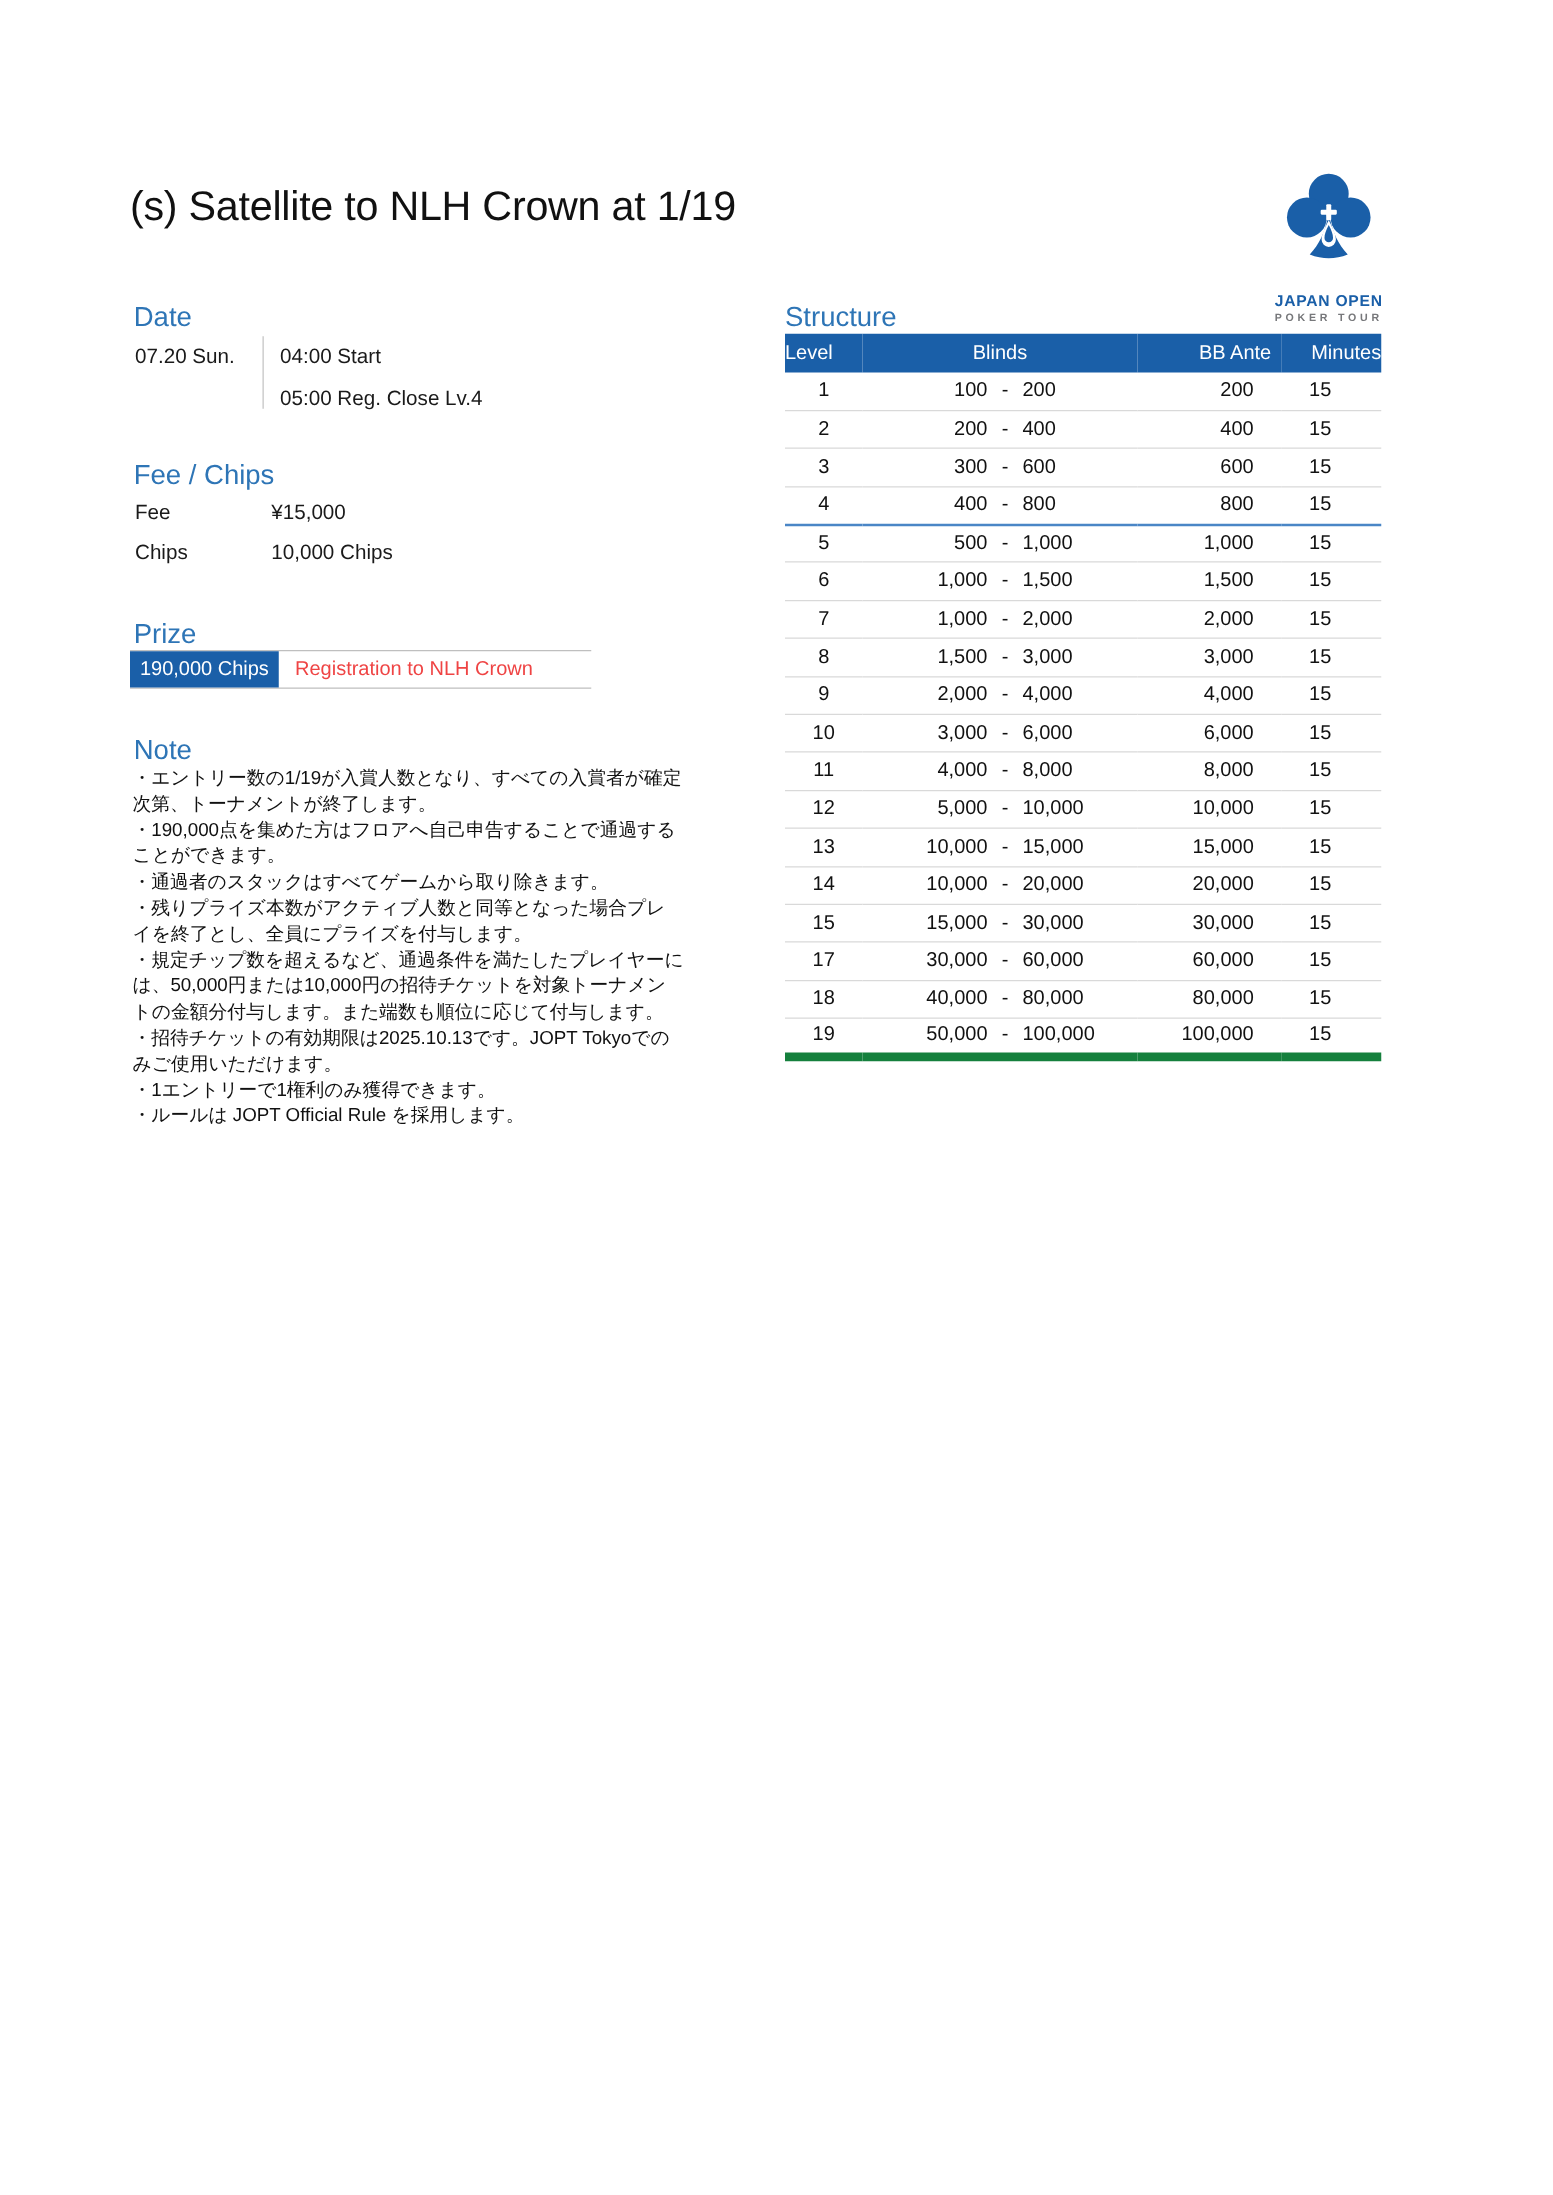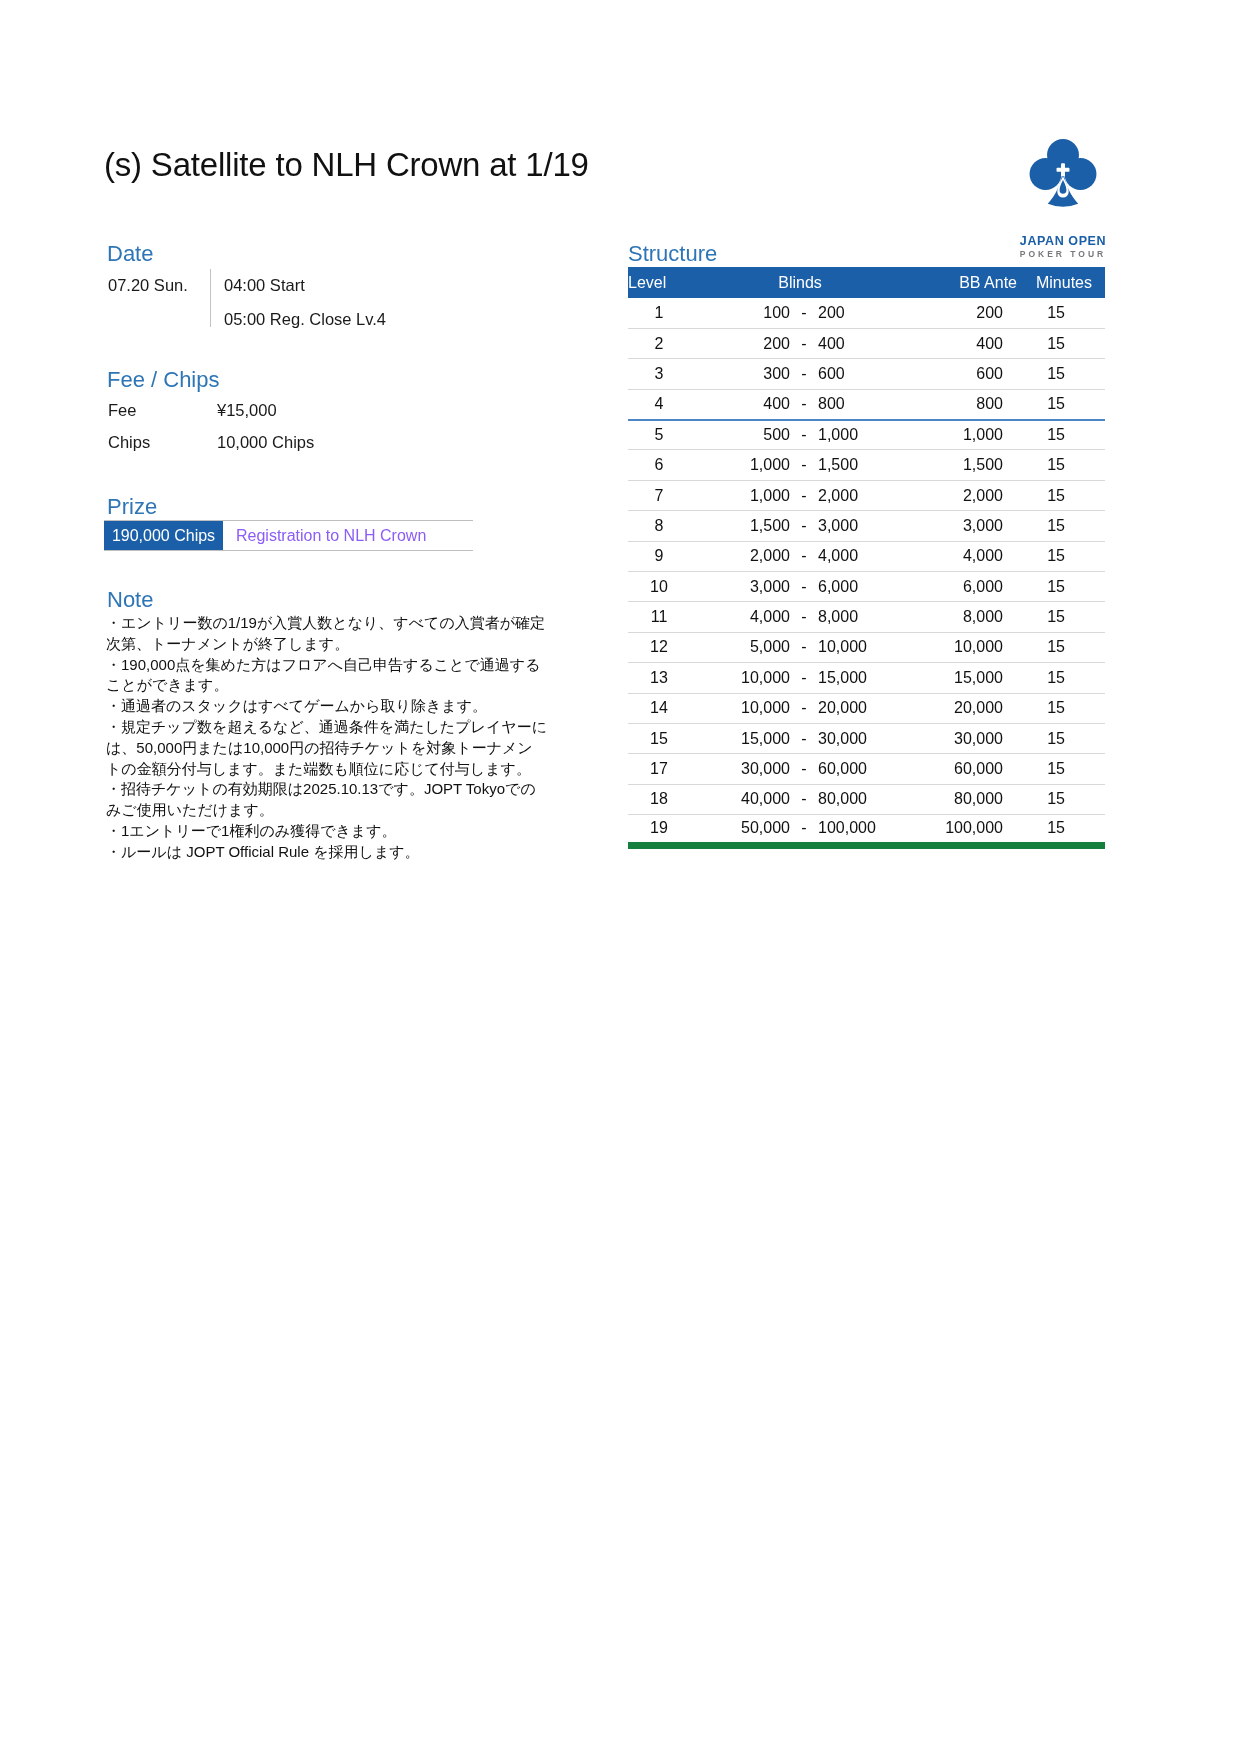--- a/index.html
+++ b/index.html
@@ -36,39 +36,39 @@
   .kv-value { left:217px; font-size:16.5px; }
   .fee-row   { top:401px; }
   .chips-row { top:433px; }
 
   
   .prize-heading { left:107px; top:494px; }
   .prize-table { left:104px; top:520px; width:369px; height:31px; display:flex;
                  border-top:1px solid #bfbfbf; border-bottom:1px solid #bfbfbf; }
   .prize-chips { width:119px; background:#1a5fa8; color:#ffffff; font-size:16px;
                  display:flex; align-items:center; justify-content:center; }
-  .prize-desc  { flex:1; font-size:16px; display:flex; align-items:center; padding-left:13px; color:#8b5cf6; }
+  .prize-desc  { flex:1; font-size:16px; display:flex; align-items:center; padding-left:13px; color:#ef4444; }
 
   
   .note-heading { left:107px; top:587px; }
   .note-list { left:106px; top:613px; width:441px; font-size:15px; line-height:20.8px; color:#111; }
 
   
   .structure-heading { left:628px; top:241px; }
   .structure-table { left:628px; top:267px; width:477px; }
   table { border-collapse:collapse; width:477px; table-layout:fixed; font-size:16px; }
   col.c-level   { width:62px; }
   col.c-blinds  { width:220px; }
   col.c-ante    { width:115px; }
   col.c-minutes { width:80px; }
   thead th { background:#1a5fa8; color:#ffffff; font-weight:400; height:31px; }
   th.h-level   { text-align:left;  }
   th.h-blinds  { text-align:center; }
   th.h-ante    { text-align:right; padding-right:8px; }
-  th.h-minutes { text-align:right; padding-right:13px; }
+  th.h-minutes { text-align:right; padding-right:0; }
   tbody td { height:30.4px; border-bottom:1px solid #d9d9d9; color:#111; }
   tbody tr.reg-close td { border-bottom:2px solid #4a86c6; }
   tbody tr:last-child td { border-bottom:7px solid #15803d; }
   td.d-level { text-align:center; }
   td.d-blinds .blinds-wrap { display:flex; align-items:center; }
   td.d-blinds .sb { width:100px; text-align:right; }
   td.d-blinds .dash { width:28px; text-align:center; }
   td.d-blinds .bb { flex:1; text-align:left; }
   td.d-ante { text-align:right; padding-right:22px; }
   td.d-minutes { text-align:right; padding-right:40px; }
@@ -119,20 +119,21 @@
   <div class="abs prize-table">
     <div class="prize-chips">190,000 Chips</div>
     <div class="prize-desc">Registration to NLH Crown</div>
   </div>
 
   <h2 class="abs sec note-heading">Note</h2>
   <div class="abs note-list">
       <div>・エントリー数の1/19が入賞人数となり、すべての入賞者が確定次第、トーナメントが終了します。</div>
       <div>・190,000点を集めた方はフロアへ自己申告することで通過することができます。</div>
       <div>・通過者のスタックはすべてゲームから取り除きます。</div>
+      <div>・残りプライズ本数がアクティブ人数と同等となった場合プレイを終了とし、全員にプライズを付与します。</div>
       <div>・規定チップ数を超えるなど、通過条件を満たしたプレイヤーには、50,000円または10,000円の招待チケットを対象トーナメントの金額分付与します。また端数も順位に応じて付与します。</div>
       <div>・招待チケットの有効期限は2025.10.13です。JOPT Tokyoでのみご使用いただけます。</div>
       <div>・1エントリーで1権利のみ獲得できます。</div>
       <div>・ルールは JOPT Official Rule を採用します。</div>
     </div>
 
   <h2 class="abs sec structure-heading">Structure</h2>
   <div class="abs structure-table">
     <table>
       <colgroup>

